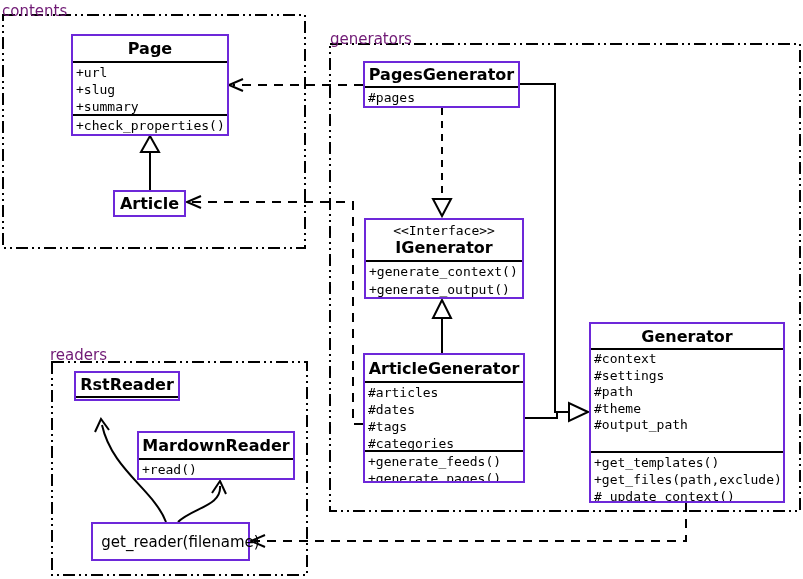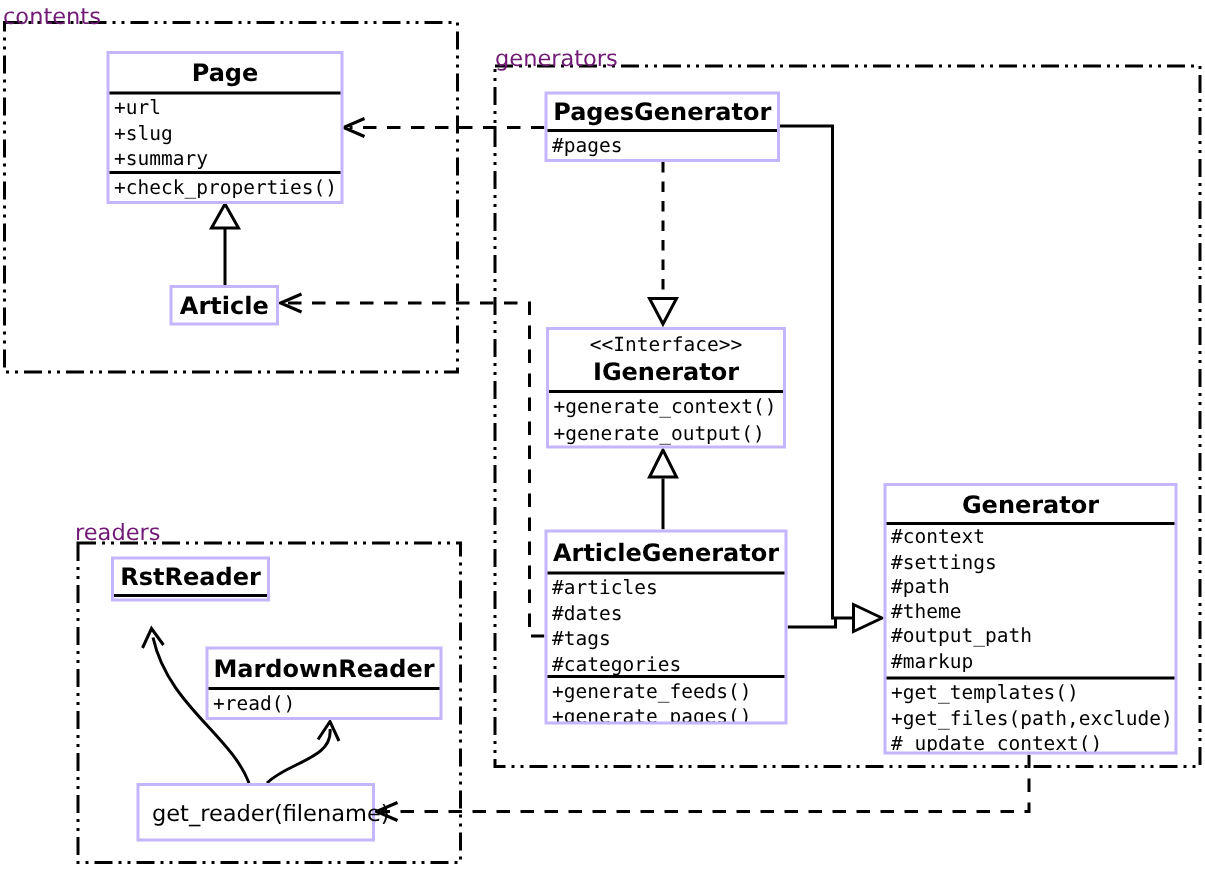--- a/index.html
+++ b/index.html
@@ -17,21 +17,21 @@
     z-index: 3;
     font: 15px "DejaVu Sans", sans-serif;
     color: #701a75;
     white-space: nowrap;
   }
   .uml-box {
     position: absolute;
     z-index: 2;
     box-sizing: border-box;
     background: #ffffff;
-    border: 2px solid #c4b5fd;
+    border: 2px solid #6d28d9;
     display: flex;
     flex-direction: column;
     color: #000;
   }
   .uml-title {
     font: bold 16px "DejaVu Sans", sans-serif;
     text-align: center;
     display: flex;
     align-items: center;
     justify-content: center;
@@ -171,21 +171,20 @@
   </div>
 
   <div class="uml-box" style="left:589px; top:322px; width:196px; height:181px;">
     <div class="uml-title" style="height:24px;">Generator</div>
     <div class="uml-comp" style="flex:0 0 100px; line-height:16.5px;">
       <div>#context</div>
       <div>#settings</div>
       <div>#path</div>
       <div>#theme</div>
       <div>#output_path</div>
-      <div>#markup</div>
     </div>
     <div class="uml-comp">
       <div>+get_templates()</div>
       <div>+get_files(path,exclude)</div>
       <div>#_update_context()</div>
     </div>
   </div>
 
   <div class="uml-box" style="left:74px; top:371px; width:106px; height:30px;">
     <div class="uml-title" style="height:23px;">RstReader</div>

